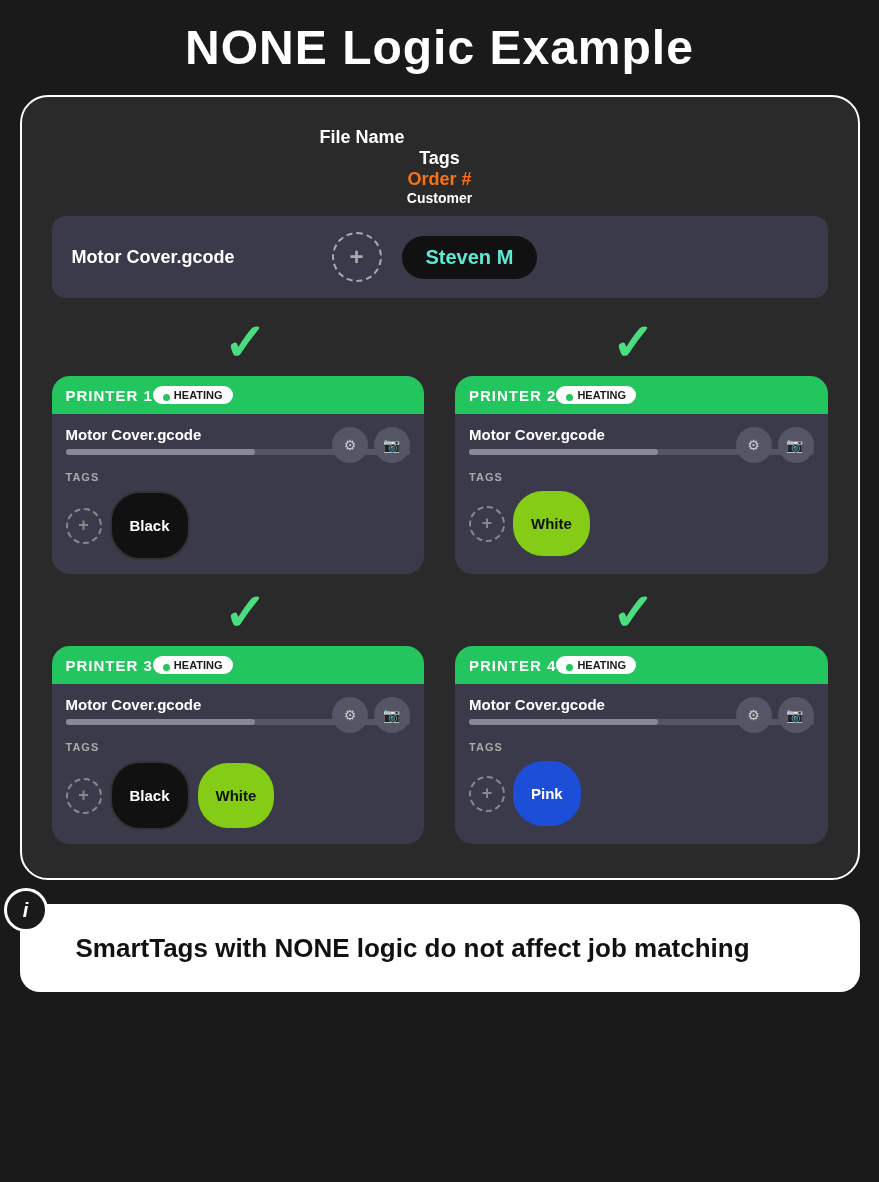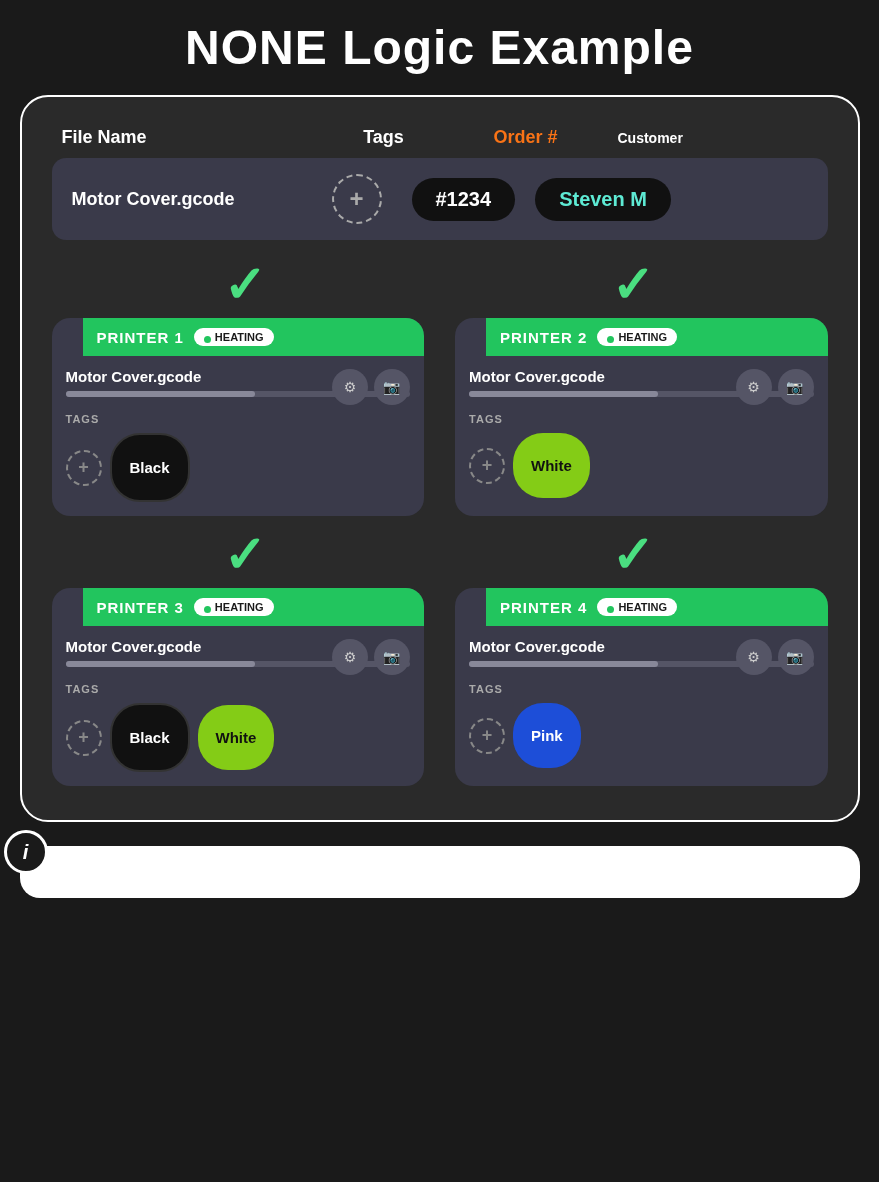--- a/index.html
+++ b/index.html
@@ -31,25 +31,24 @@
       padding: 30px 30px 30px;
       display: flex;
       flex-direction: column;
       align-items: center;
     }
 
     
     .header-row {
       width: 100%;
       display: flex;
-      flex-direction: row;
+      flex-direction: column;
       align-items: center;
       margin-bottom: 10px;
       padding: 0 10px;
-      gap: 32px;
     }
     .header-filename {
       color: #ffffff;
       font-size: 18px;
       font-weight: 700;
       width: 240px;
     }
     .header-tags {
       color: #ffffff;
       font-size: 18px;
@@ -157,22 +156,20 @@
       background-color: #3a3a4a;
       border-radius: 18px;
       overflow: hidden;
     }
     .printer-header {
       background-color: #22c55e;
       padding: 10px 14px;
       display: flex;
       flex-direction: row;
       align-items: center;
-      gap: 10px;
-      margin-left: 31px;
     }
     .printer-name {
       color: #ffffff;
       font-size: 15px;
       font-weight: 900;
       letter-spacing: 1px;
     }
     .heating-badge {
       background-color: #ffffff;
       color: #1a1a1a;
@@ -340,21 +337,20 @@
     <span class="header-tags">Tags</span>
     <span class="header-order">Order #</span>
     <span class="header-customer">Customer</span>
   </div>
 
   <div class="file-row">
     <span class="file-name-text">Motor Cover.gcode</span>
     <div class="tag-add-btn">
       <span class="plus-icon">+</span>
     </div>
-    <span class="order-badge">#1234</span>
     <span class="customer-badge">Steven M</span>
   </div>
 
   <div class="checkmarks-row">
     <span class="checkmark">✓</span>
     <span class="checkmark">✓</span>
   </div>
 
   <div class="printers-row">
 
@@ -475,13 +471,14 @@
         </div>
       </div>
     </div>
 
   </div>
 
 </div>
 
 <div class="info-box">
   <div class="info-icon-circle">i</div>
+  <p class="info-text">SmartTags with NONE logic do not affect job matching</p>
 </div>
 
 </body></html>

